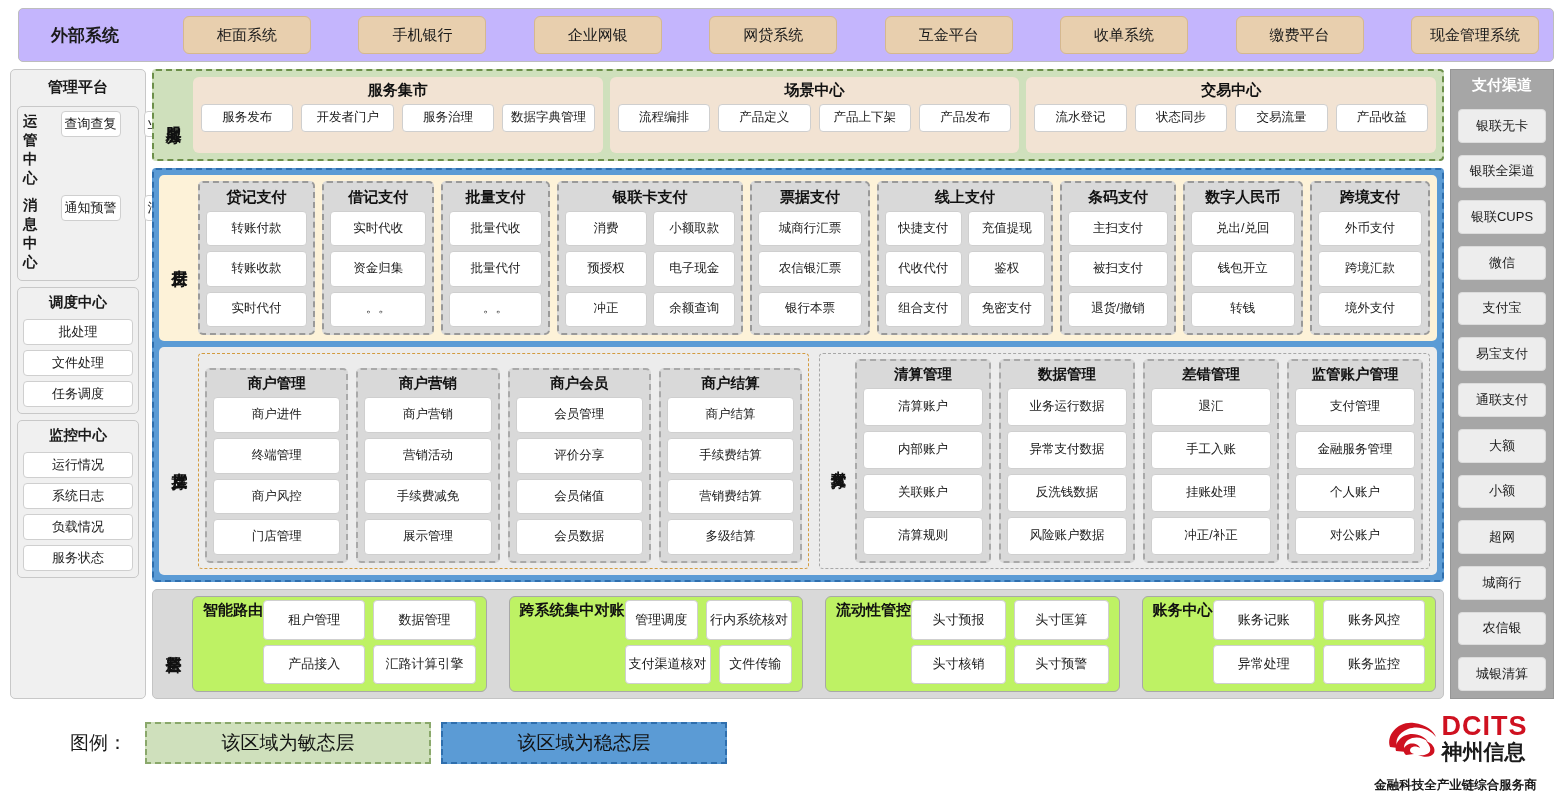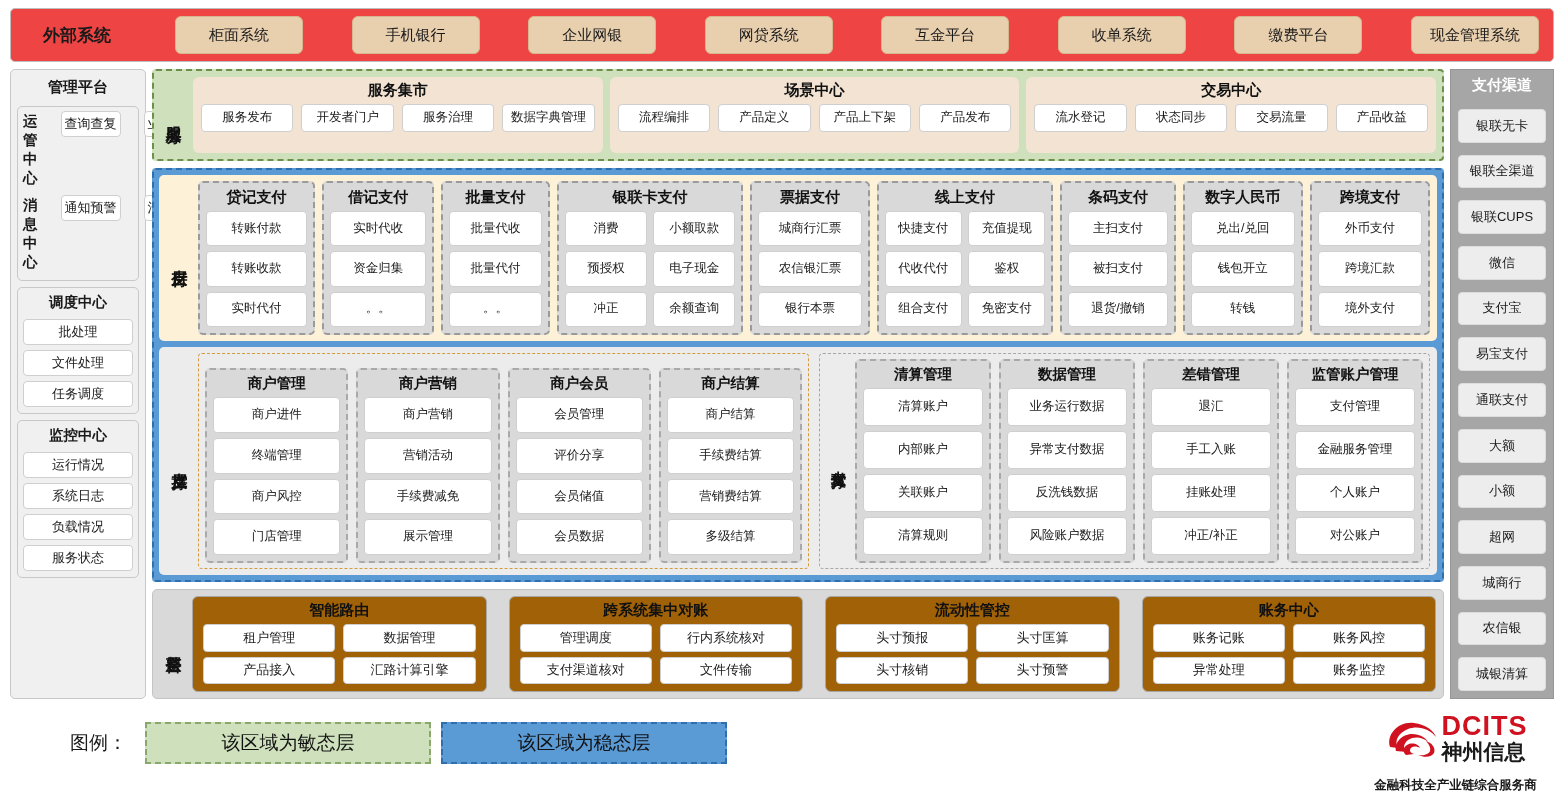--- a/index.html
+++ b/index.html
@@ -17,22 +17,22 @@
   .chip {
     background:#ffffff; border:1px solid #cfcfcf; border-radius:4px;
     display:flex; align-items:center; justify-content:center;
     font-size:12.5px; line-height:1.1; text-align:center; color:#1a1a1a;
     padding:2px 3px; white-space:nowrap;
   }
   .grp-title { font-weight:bold; font-size:15px; text-align:center; color:#111; }
 
   
   .ext-bar {
-    height:54px; background:#ef4444; border:1px solid #bdbdbd; border-radius:5px;
-    display:flex; align-items:center; padding:0 14px; gap:0;
+    height:54px; background:#c4b5fd; border:1px solid #bdbdbd; border-radius:5px;
+    display:flex; align-items:center; padding:0 14px; gap:0;margin-left:8px;
   }
   .ext-title { font-weight:bold; font-size:17px; width:150px; flex:none; padding-left:18px;}
   .ext-items { flex:1; display:flex; gap:12px; justify-content:space-between; }
   .ext-chip {
     background:#e8cfae; border:1px solid #d5b88f; border-radius:6px;
     width:128px; height:38px; display:flex; align-items:center; justify-content:center;
     font-size:15px; color:#1a1a1a;
   }
 
   
@@ -117,22 +117,22 @@
   .sup-items .chip { flex:1; font-size:12.5px; }
 
   
   .int-layer {
     background:#d9d9d9; border:1px solid #c4c4c4; border-radius:5px;
     padding:6px 7px; display:flex; gap:6px; height:110px;
   }
   .int-layer .vlabel { font-size:16px; }
   .int-groups { flex:1; display:flex; gap:22px; min-width:0; }
   .int-grp {
-    flex:1; background:#a16207; border:1px solid #a8a8a8; border-radius:6px;
-    padding:3px 10px 7px; display:flex; flex-direction:column; min-width:0;
+    flex:1; background:#bef264; border:1px solid #a8a8a8; border-radius:6px;
+    padding:3px 10px 7px; display:flex; min-width:0;
   }
   .int-grp .grp-title { margin:1px 0 4px; }
   .int-cells { flex:1; display:flex; flex-direction:column; gap:5px; }
   .int-cells .irow { display:flex; gap:8px; flex:1; }
   .int-cells .chip { flex:1; font-size:13px; }
 
   
   .chan {
     width:104px; flex:none; background:#a6a6a6; border:1px solid #969696; border-radius:0;
     padding:5px 7px 7px; display:flex; flex-direction:column; gap:12px;

